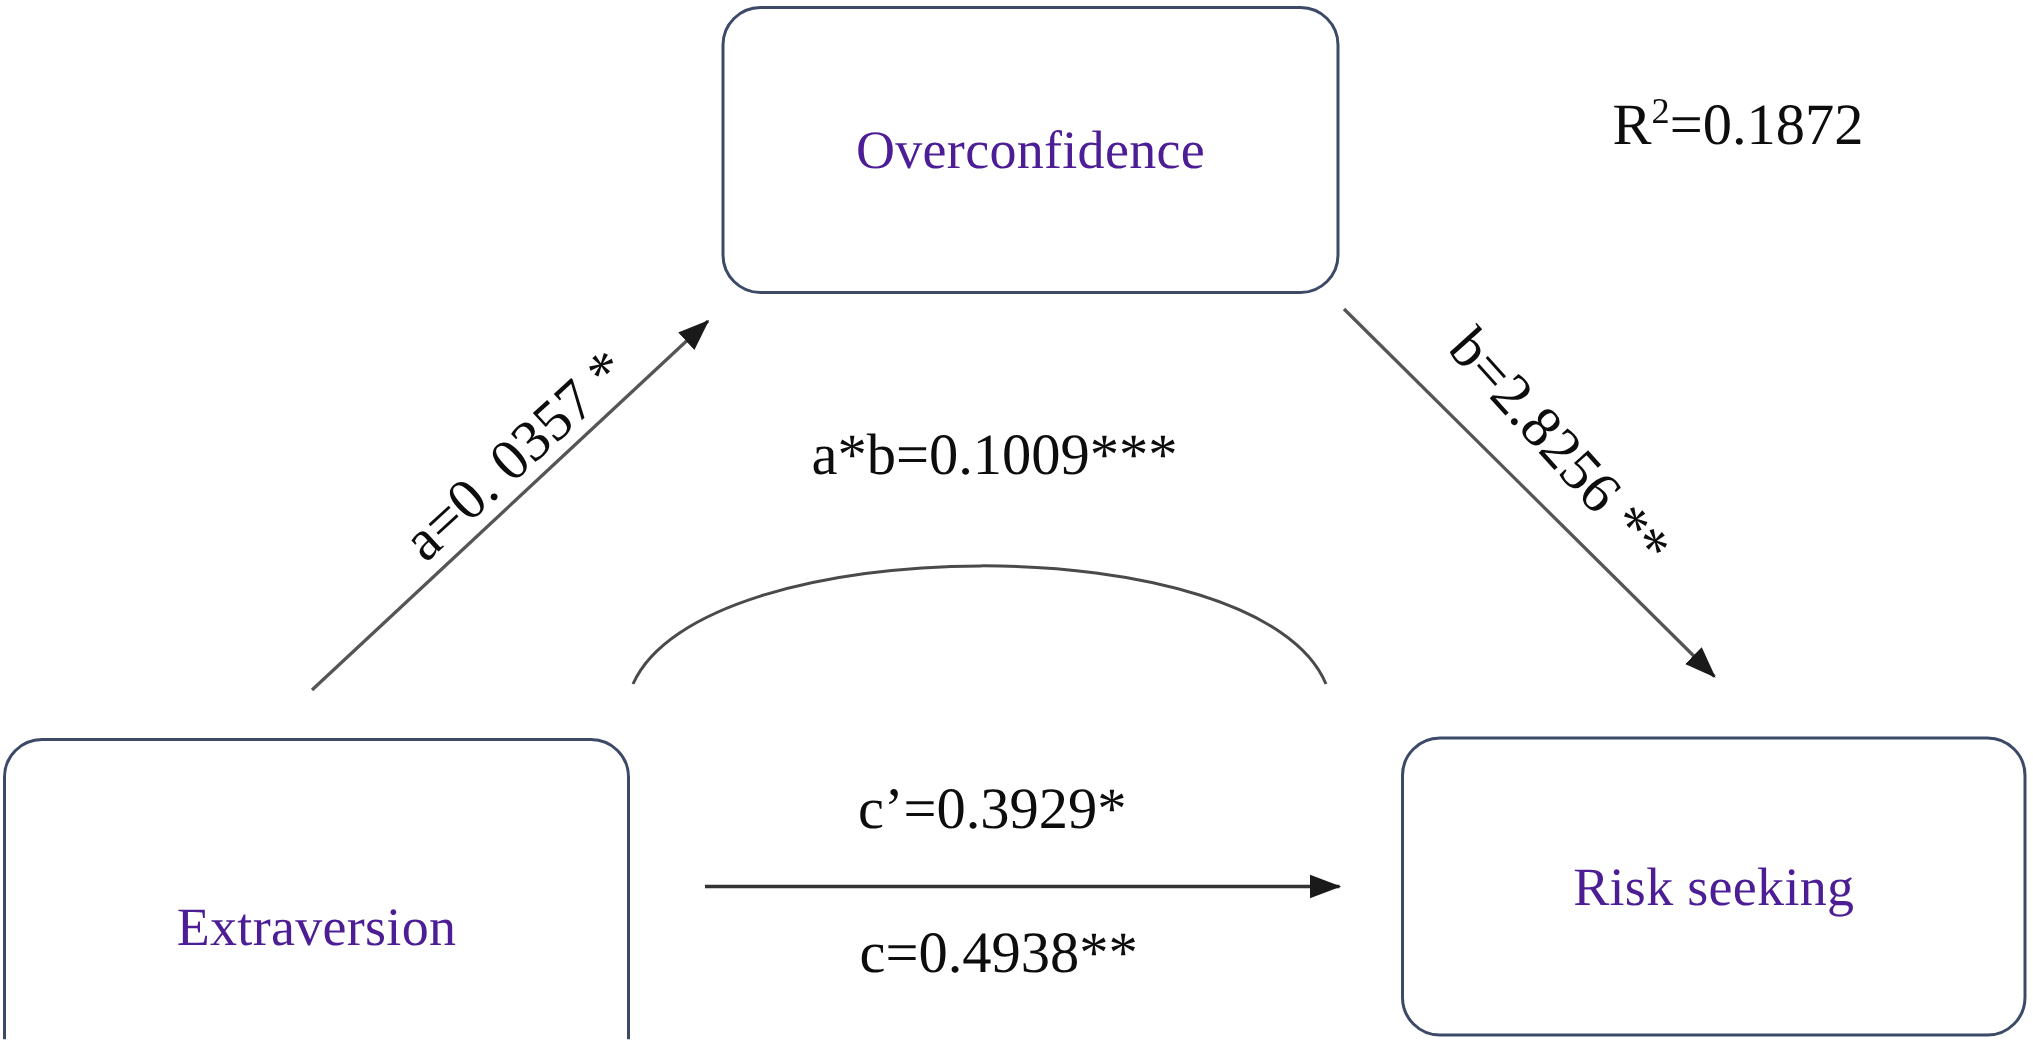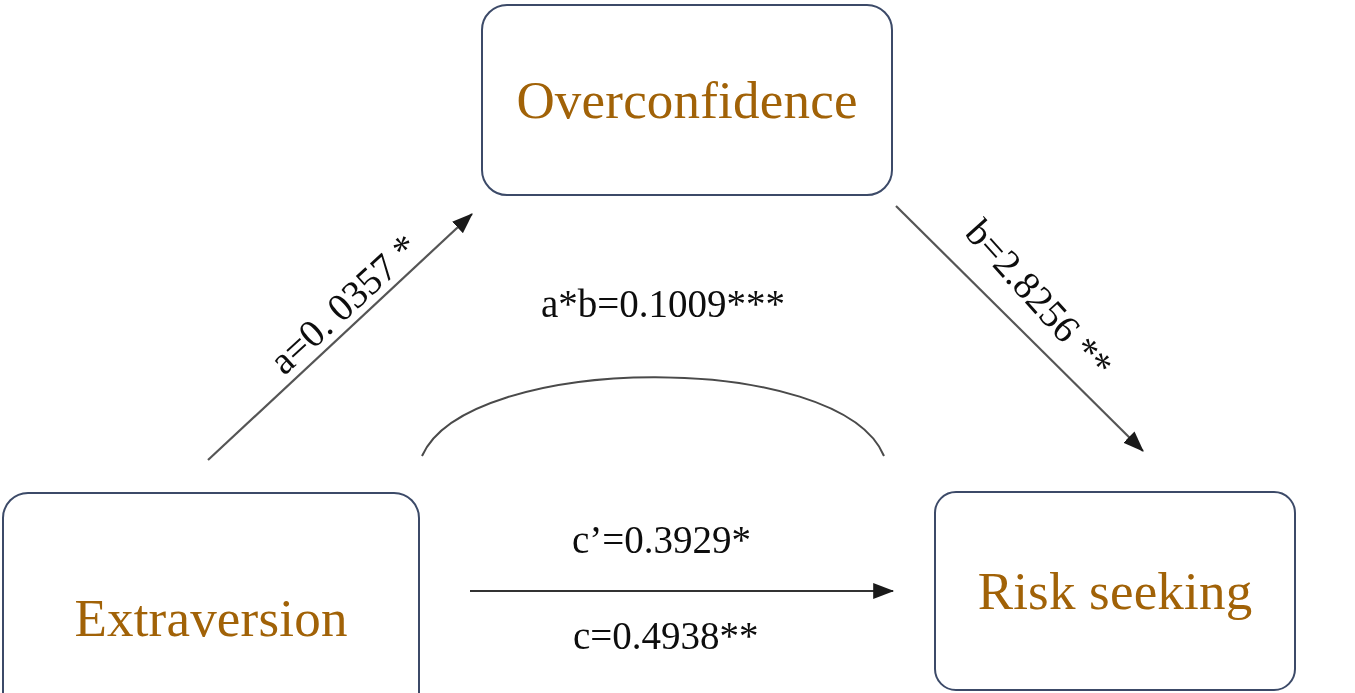--- a/index.html
+++ b/index.html
@@ -33,45 +33,44 @@
     box-sizing: border-box;
     background: #ffffff;
     border: 2px solid #3c4a68;
     border-radius: 26px;
     display: flex;
     align-items: center;
     justify-content: center;
     z-index: 3;
   }
   .node-label {
-    font-size: 53px;
+    font-size: 36px;
     line-height: 1;
     letter-spacing: 0.2px;
-    color: #a16207;
+    color: #4c1d95;
     white-space: nowrap;
   }
 
   #node-overconfidence {
     left: 481px;
     top: 4px;
     width: 412px;
     height: 192px;
   }
   #node-extraversion {
     left: 2px;
     top: 492px;
     width: 418px;
     height: 252px;
   }
   #node-risk-seeking {
     left: 934px;
     top: 491px;
-    width: 362px;
+    width: 417px;
     height: 200px;
-    border-radius: 22px;
   }
 
   
   .edge-label {
     position: absolute;
     font-size: 39px;
     line-height: 1;
     color: #0d0d0d;
     white-space: nowrap;
     z-index: 4;
@@ -141,20 +140,23 @@
   </div>
 
   <div class="node" id="node-extraversion">
     <span class="node-label">Extraversion</span>
   </div>
 
   <div class="node" id="node-risk-seeking">
     <span class="node-label">Risk seeking</span>
   </div>
 
+  <div class="edge-label" id="label-r2">
+    <span>R</span><sup>2</sup><span>=0.1872</span>
+  </div>
 
   <div class="edge-label rot" id="label-a">a=0. 0357 *</div>
 
   <div class="edge-label rot" id="label-b">b=2.8256 **</div>
 
   <div class="edge-label" id="label-indirect">a*b=0.1009***</div>
 
   <div class="edge-label" id="label-cprime">c’=0.3929*</div>
 
   <div class="edge-label" id="label-c">c=0.4938**</div>

